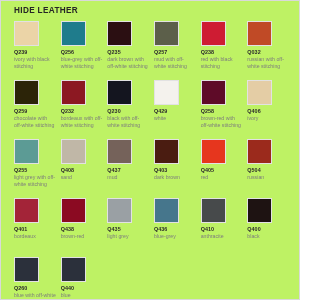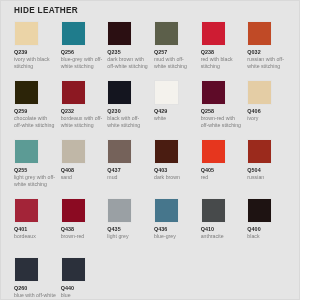--- a/index.html
+++ b/index.html
@@ -4,21 +4,21 @@
 <style>
   html, body {
     margin: 0;
     padding: 0;
     background: #ffffff;
   }
   #page {
     width: 300px;
     height: 300px;
     box-sizing: border-box;
-    background: #e5e5e5;
+    background: #bef264;
     border: 1px solid #d9d9d9;
     position: relative;
     overflow: hidden;
     font-family: "Liberation Sans", sans-serif;
     -webkit-font-smoothing: antialiased;
   }
   #inner {
     padding: 5px 7px 0 7px;
   }
   .chart-title {

